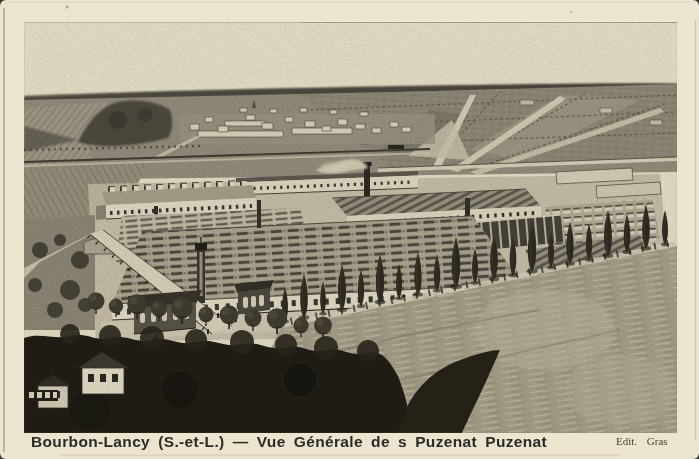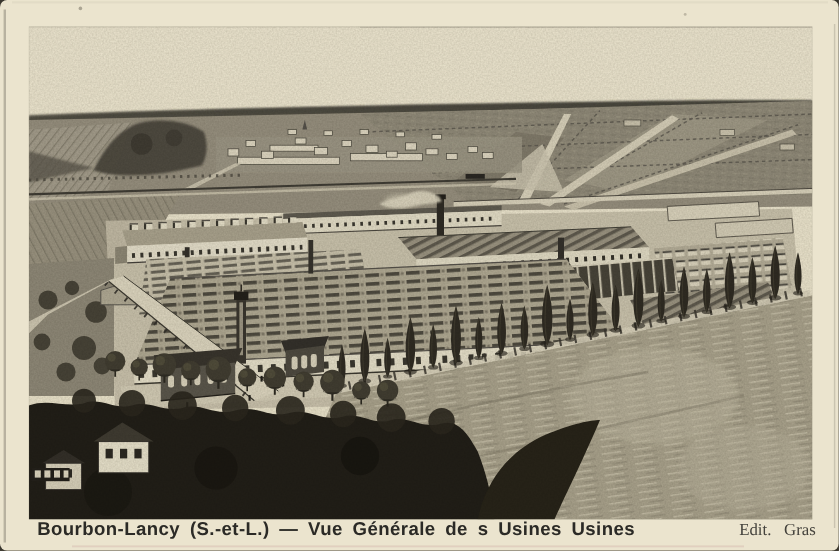--- a/index.html
+++ b/index.html
@@ -2,21 +2,21 @@
 <html><head>
 <meta charset="utf-8">
 <style>
   html,body{margin:0;padding:0;background:#3a372f;}
   .card{position:relative;width:699px;height:459px;background:#ebe4ce;border-radius:6px;overflow:hidden;
         font-family:"Liberation Sans",sans-serif;}
   .scene{position:absolute;left:0;top:0;}
   .caption-bar{position:absolute;left:0;top:430px;width:699px;height:29px;}
   .caption{position:absolute;left:31px;top:3px;font-size:15.5px;letter-spacing:.35px;word-spacing:3.5px;
            color:#2b2a26;font-weight:bold;white-space:nowrap;}
-  .publisher{position:absolute;left:616px;top:5px;font-family:"Liberation Serif",serif;font-size:14px;
+  .publisher{position:absolute;left:616px;top:5px;font-family:"Liberation Serif",serif;font-size:11px;
              word-spacing:7px;color:#44423c;white-space:nowrap;}
 </style>
 </head>
 <body>
 
 <div class="card">
 
 <svg class="scene" width="699" height="459" viewBox="0 0 699 459" role="img" aria-label="Aerial engraved view of the Puzenat factory works at Bourbon-Lancy: long workshops with sawtooth and monitor roofs, smoking chimney, storage yards, distant village and hedged fields, a row of poplars and dark trees with cottages in the foreground">
   <defs>
     <linearGradient id="gSky" x1="0" y1="0" x2="0" y2="1">
@@ -426,17 +426,17 @@
     <line x1="4" y1="8" x2="4" y2="452" stroke="#8f897b" stroke-width="2" opacity="0.55"></line>
     <line x1="10" y1="2" x2="690" y2="2" stroke="#9a948437" stroke-width="2" opacity="0.5"></line>
     <line x1="695.5" y1="20" x2="695.5" y2="440" stroke="#9a9484" stroke-width="1.2" opacity="0.4"></line>
     <rect x="60" y="454.5" width="560" height="1.6" fill="#c9a09a" opacity="0.3"></rect>
     <circle cx="67" cy="7" r="1.5" fill="#6b6557" opacity="0.5"></circle>
     <circle cx="571" cy="12" r="1.2" fill="#6b6557" opacity="0.35"></circle>
   </g>
 </svg>
 
 <div class="caption-bar">
-  <div class="caption">Bourbon-Lancy (S.-et-L.) — Vue Générale de s Usines Usines</div>
+  <div class="caption">Bourbon-Lancy (S.-et-L.) — Vue Générale de s Puzenat Puzenat</div>
   <div class="publisher">Edit. Gras</div>
 </div>
 
 </div>
 
 </body></html>

